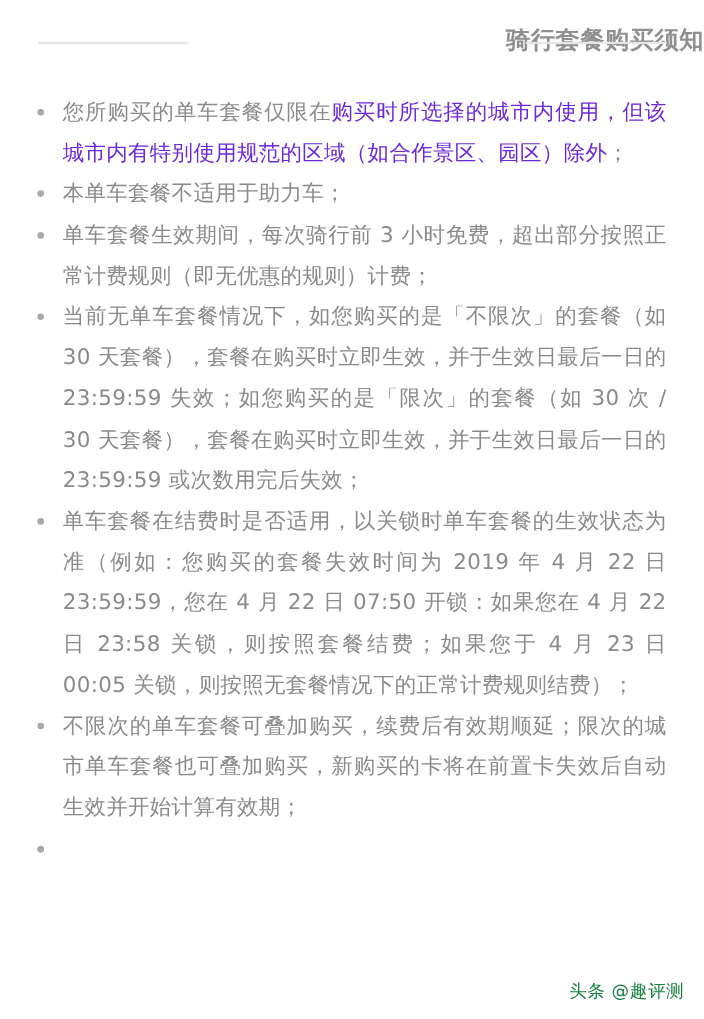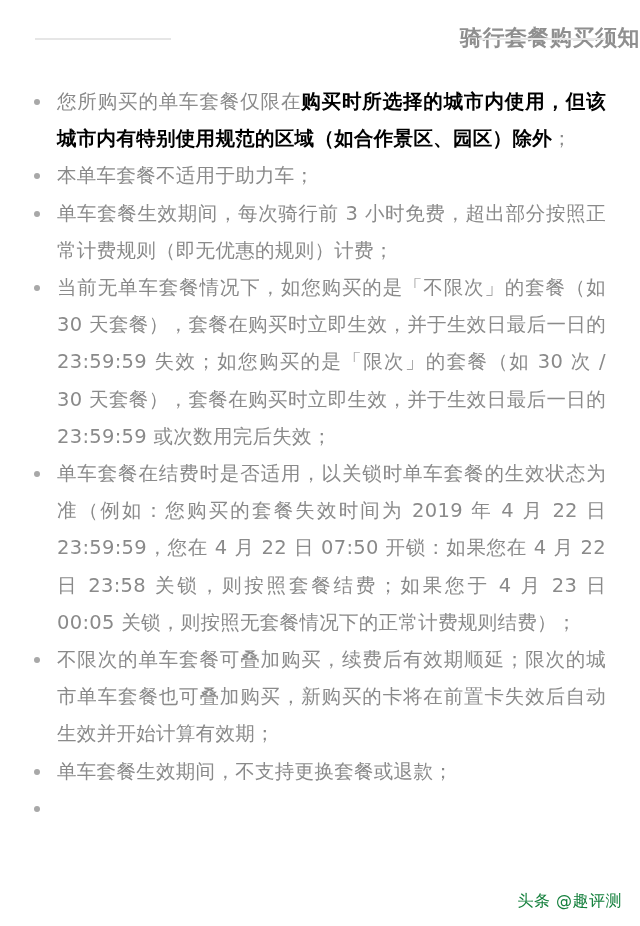--- a/index.html
+++ b/index.html
@@ -63,21 +63,21 @@
     }
     .bullet {
       position: absolute;
       left: 34px;
       top: 16px;
       width: 6px;
       height: 6px;
       border-radius: 50%;
       background: #a8a8a8;
     }
-    .bold { font-weight: bold; color: #000000; }
+    .bold { font-weight: normal; color: #6d28d9; }
     .watermark {
       position: absolute;
       right: 18px;
       bottom: 14px;
       font-size: 16px;
       color: #15803d;
       letter-spacing: 0.5px;
     }
   </style>
 </head>
@@ -109,20 +109,19 @@
   <li class="notice-item">
     <span class="bullet"></span>
     <span>单车套餐在结费时是否适用，以关锁时单车套餐的生效状态为准（例如：您购买的套餐失效时间为 2019 年 4 月 22 日 23:59:59，您在 4 月 22 日 07:50 开锁：如果您在 4 月 22 日 23:58 关锁，则按照套餐结费；如果您于 4 月 23 日 00:05 关锁，则按照无套餐情况下的正常计费规则结费）；</span>
   </li>
   <li class="notice-item">
     <span class="bullet"></span>
     <span>不限次的单车套餐可叠加购买，续费后有效期顺延；限次的城市单车套餐也可叠加购买，新购买的卡将在前置卡失效后自动生效并开始计算有效期；</span>
   </li>
   <li class="notice-item">
     <span class="bullet"></span>
-    <span>单车套餐生效期间，不支持更换套餐或退款；</span>
   </li>
   <li class="notice-item">
     <span class="bullet"></span>
   </li>
 </ul>
 
 <div class="watermark">头条 @趣评测</div>
 
 </body></html>

